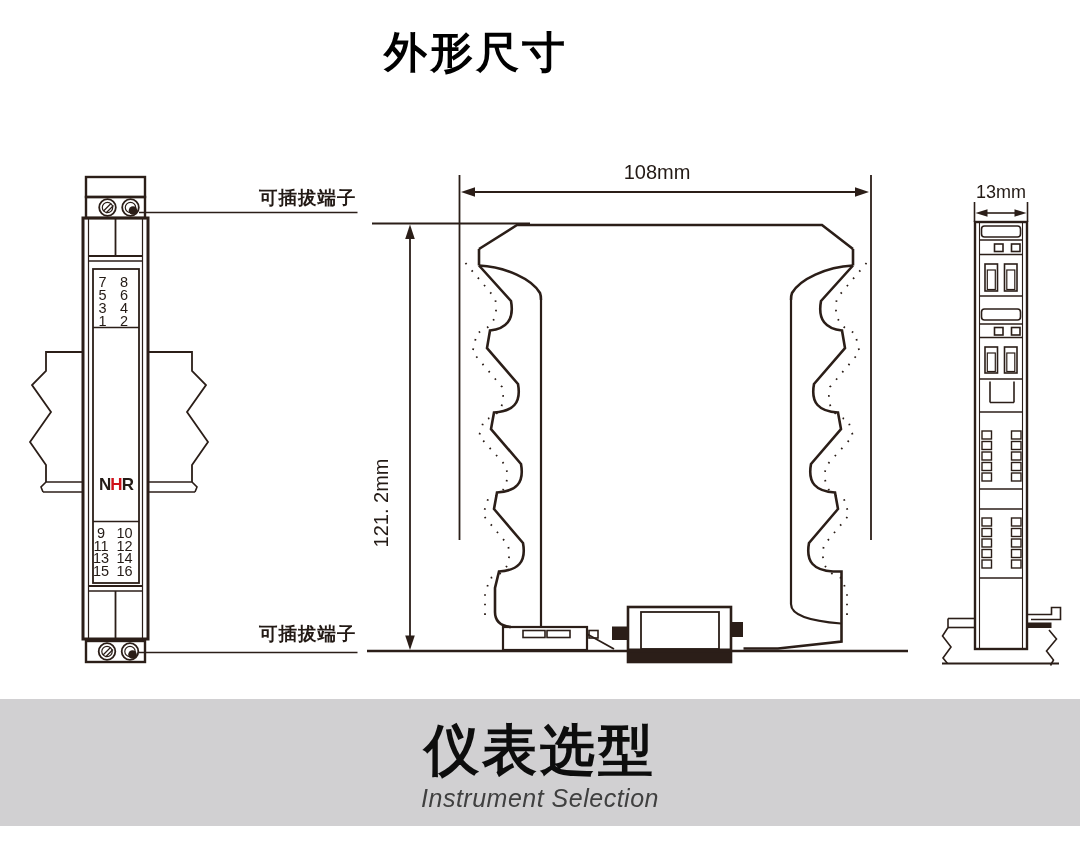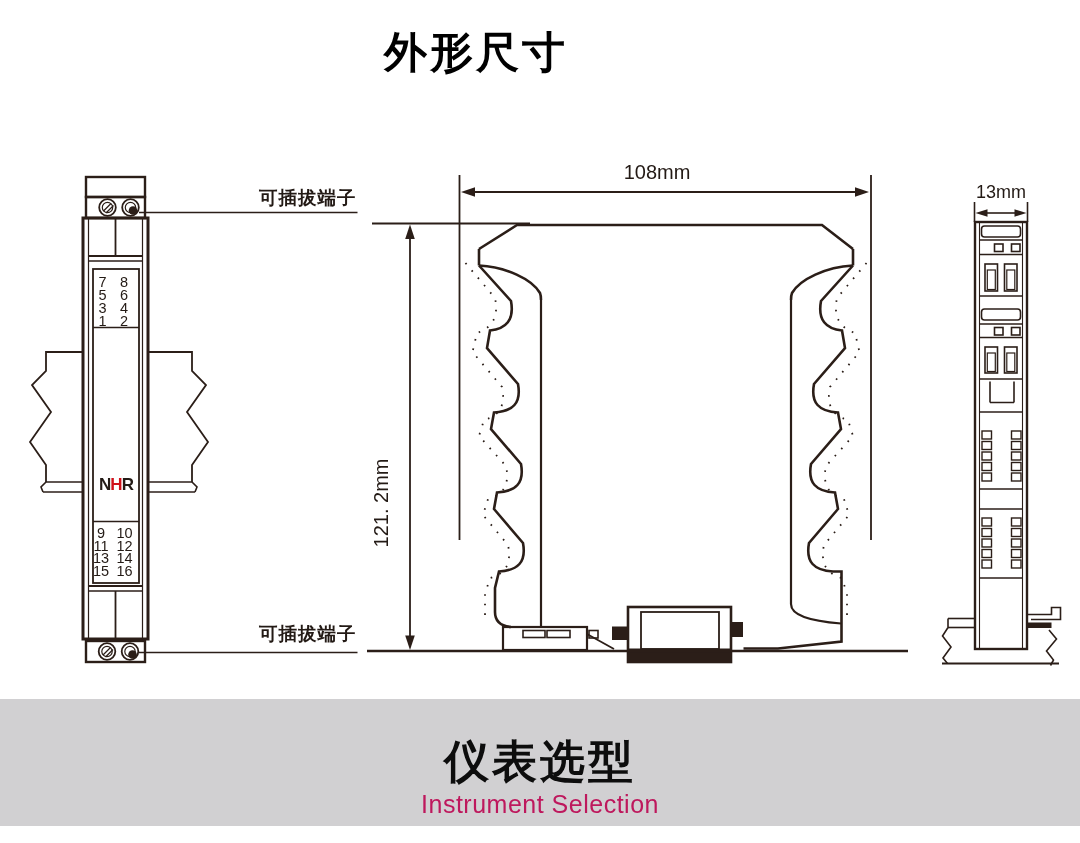--- a/index.html
+++ b/index.html
@@ -22,22 +22,22 @@
   .cjk{font-size:18.5px;letter-spacing:1px;font-weight:600;}
   .dim{font-size:20px;font-weight:500;}
   .dim-small{font-size:18px;font-weight:500;}
   .num{font-size:14.5px;}
   .logo-n,.logo-r{font-size:17px;font-weight:800;letter-spacing:-1px;fill:#231a15;}
   .logo-h{font-size:17px;font-weight:800;letter-spacing:-1px;fill:#cf1019;}
   .banner{
     position:absolute;top:699px;left:0;width:1080px;height:127px;
     background:#d1d0d2;text-align:center;
   }
-  .banner-title{padding-top:38px;font-size:45px;font-weight:700;color:#0d0d0d;letter-spacing:3px;line-height:1.1;}
-  .banner-sub{font-size:25px;font-weight:400;color:#be185d;margin-top:3px;letter-spacing:0.5px;}
+  .banner-title{padding-top:21px;font-size:55px;font-weight:700;color:#0d0d0d;letter-spacing:3px;line-height:1.1;}
+  .banner-sub{font-size:25px;font-weight:400;color:#404040;margin-top:3px;letter-spacing:0.5px;font-style:italic;}
 </style>
 </head>
 <body>
 
 <div class="page-title">外形尺寸</div>
 
 <svg width="1080" height="700" viewBox="0 0 1080 700">
 
   <g>
     <g class="ln">

